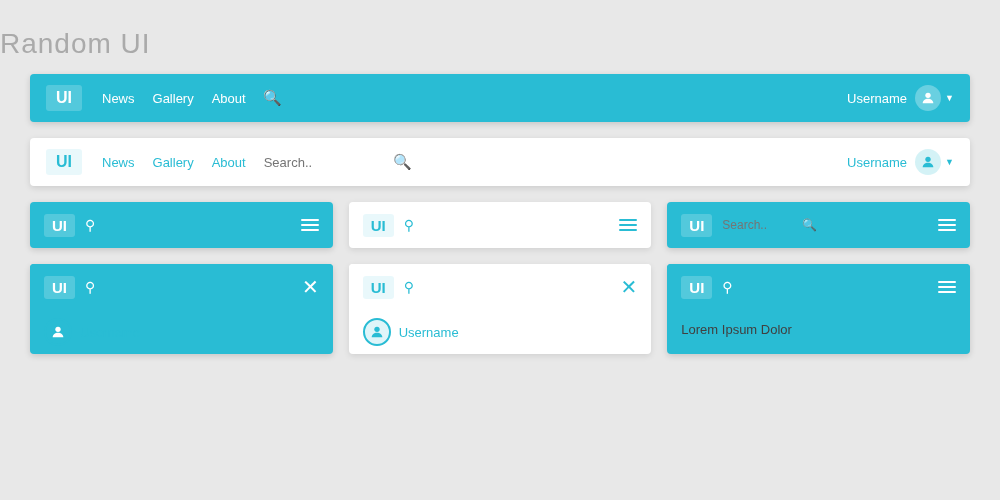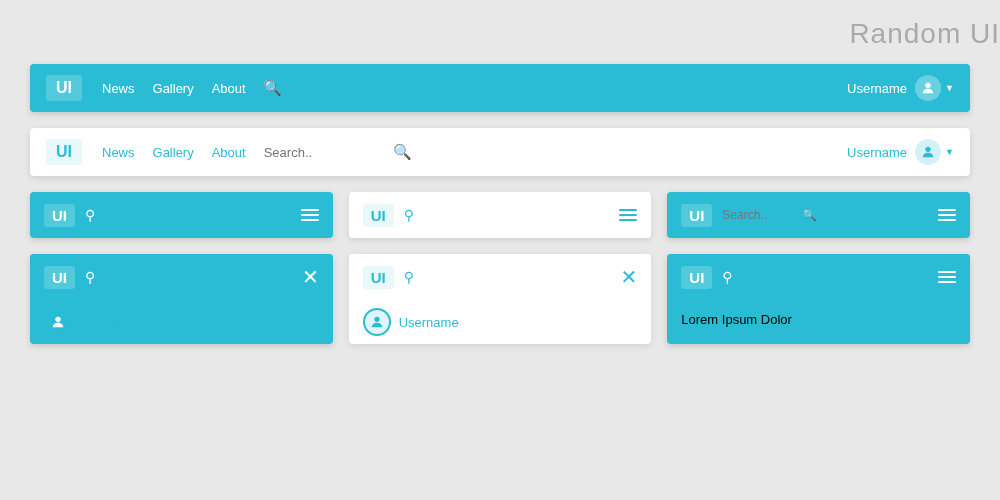--- a/index.html
+++ b/index.html
@@ -5,22 +5,22 @@
     * { margin: 0; padding: 0; box-sizing: border-box; }
     body {
       background-color: #e8e8e8;
       font-family: 'Segoe UI', Arial, sans-serif;
       width: 1000px;
       height: 500px;
       overflow: hidden;
     }
 
     .page-title {
-      text-align: right;
-      padding: 18px 0 14px;
+      text-align: left;
+      padding: 28px 0 14px;
       font-size: 28px;
       font-weight: 300;
       color: #aaa;
       letter-spacing: 1px;
     }
 
     .container {
       padding: 0 30px;
     }
 
@@ -424,19 +424,19 @@
         <span class="small-brand-white">UI</span>
         <span class="icon-white">⚲</span>
         <div class="nav-spacer"></div>
         <div class="hamburger-white">
           <span></span>
             <span></span>
             <span></span>
         </div>
       </div>
       <div class="card-body">
-        <span class="card-body-text" style="color:#000000;">Lorem Ipsum Dolor</span>
+        <span class="card-body-text" style="color:#404040;">Lorem Ipsum Dolor</span>
       </div>
     </div>
 
   </div>
 
 </div>
 
 </body></html>

